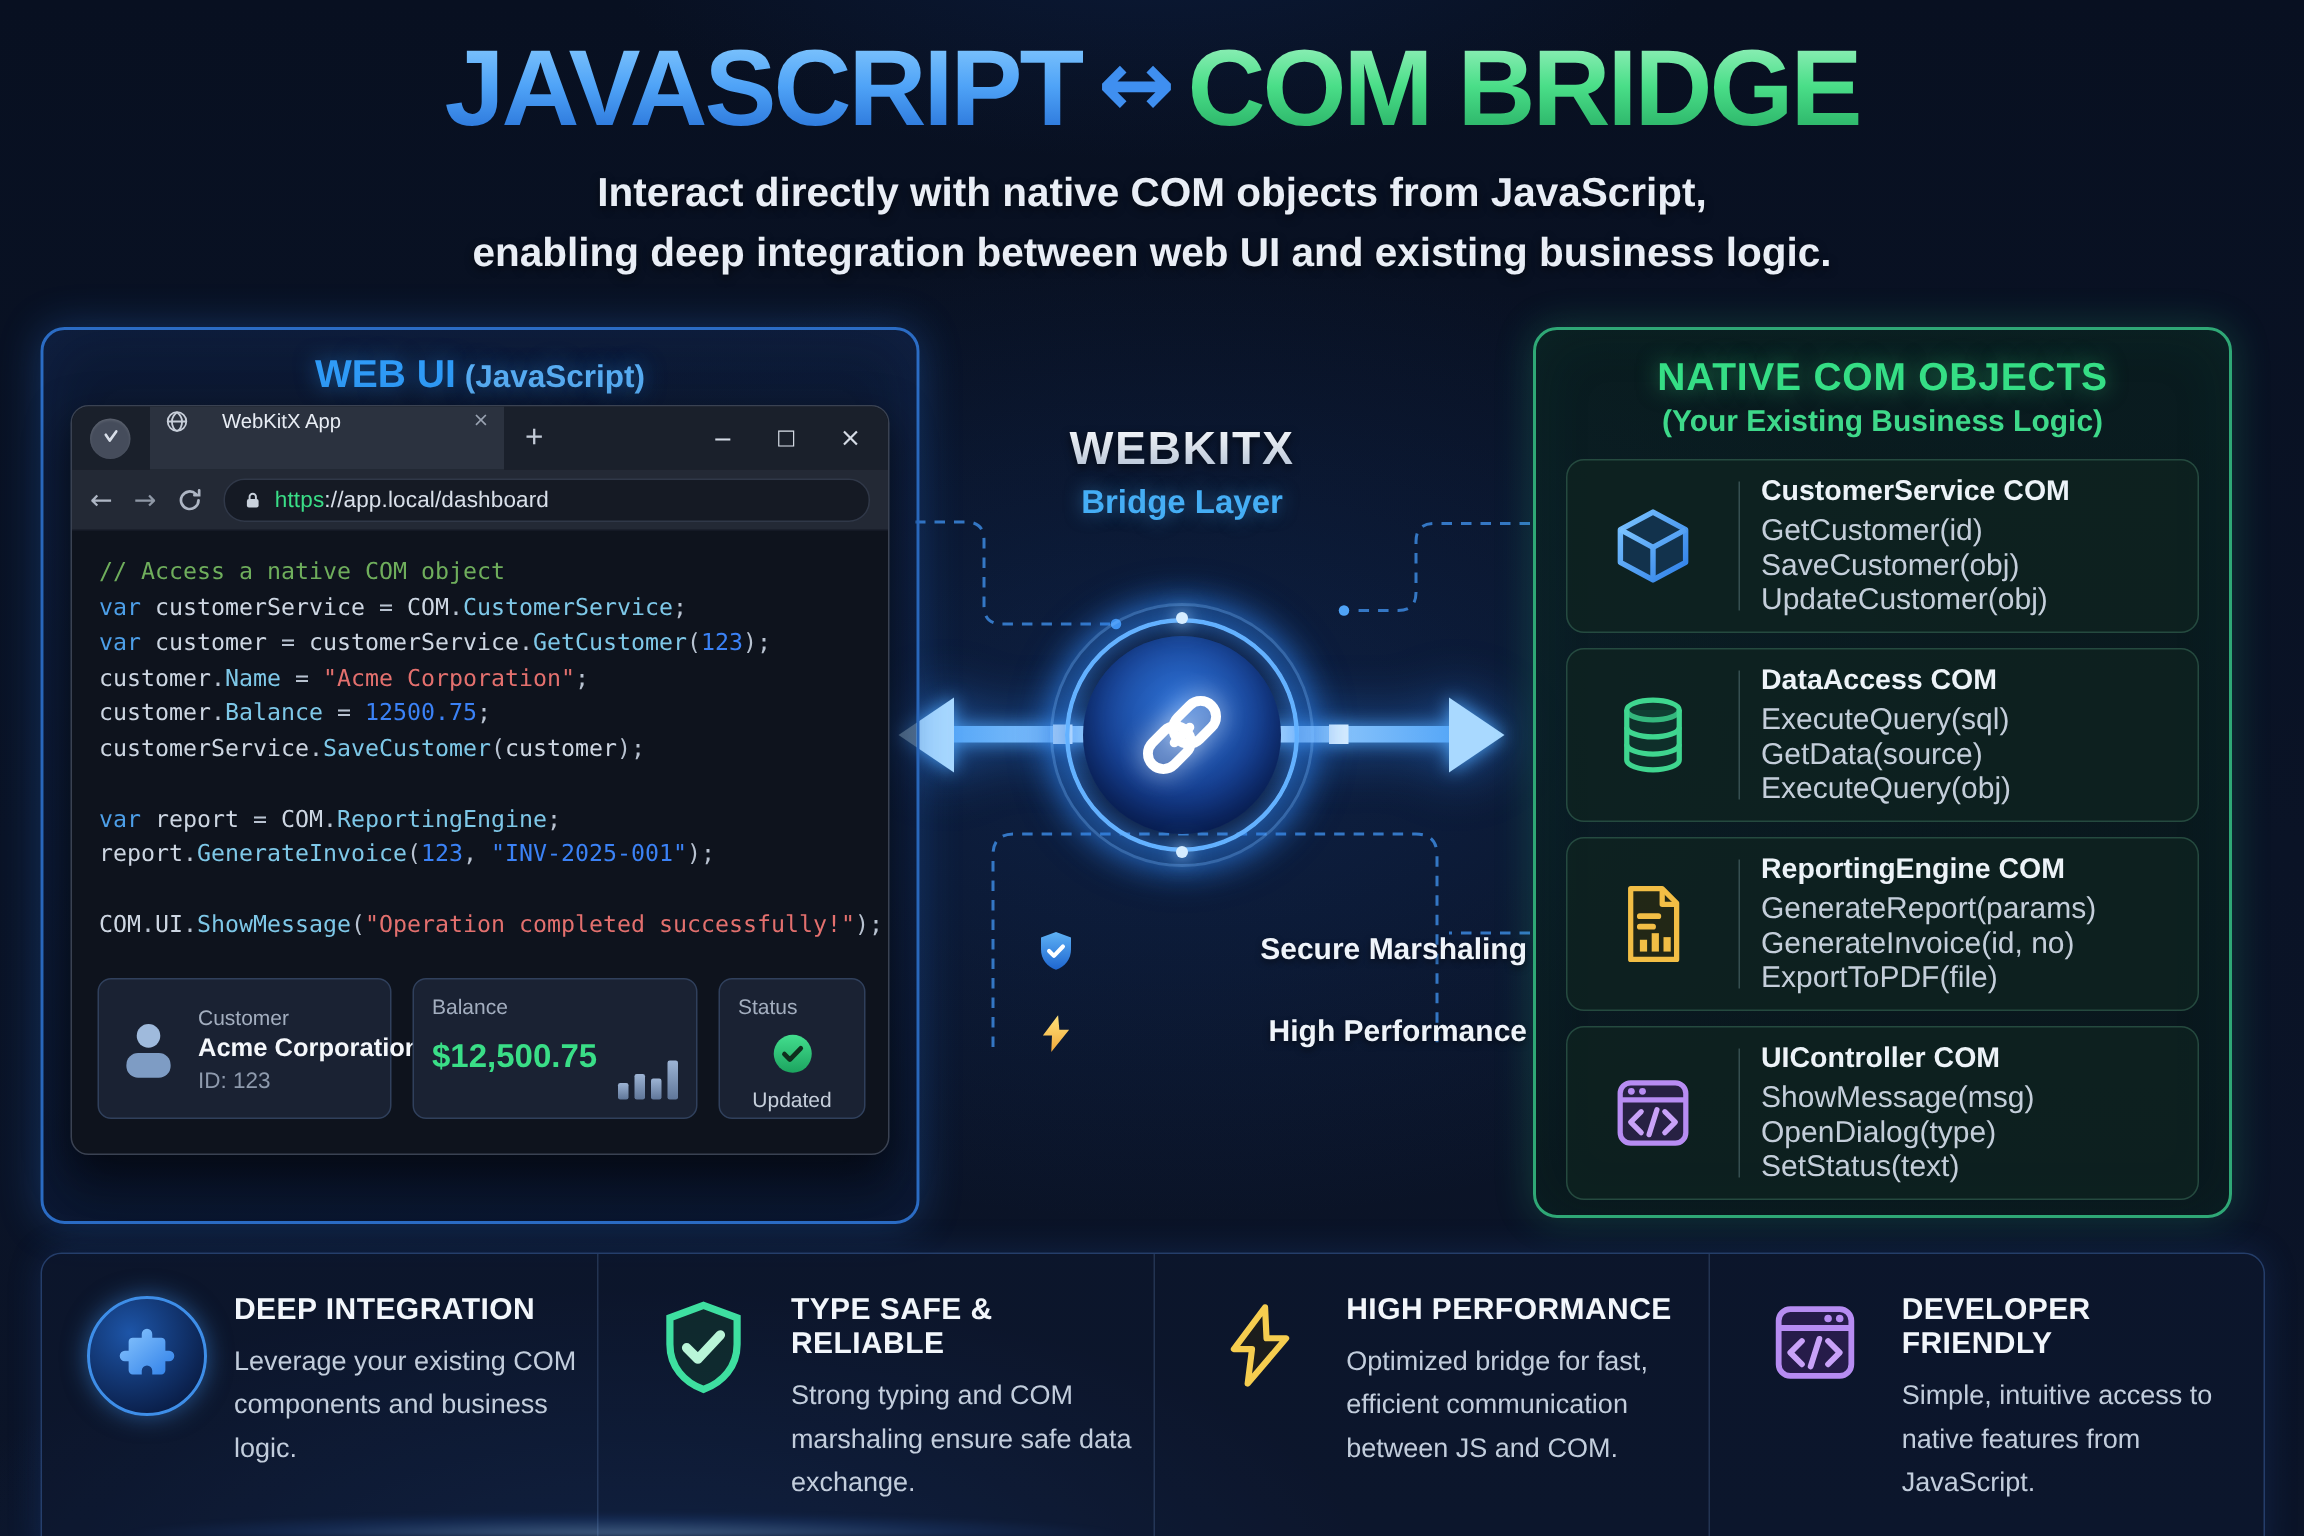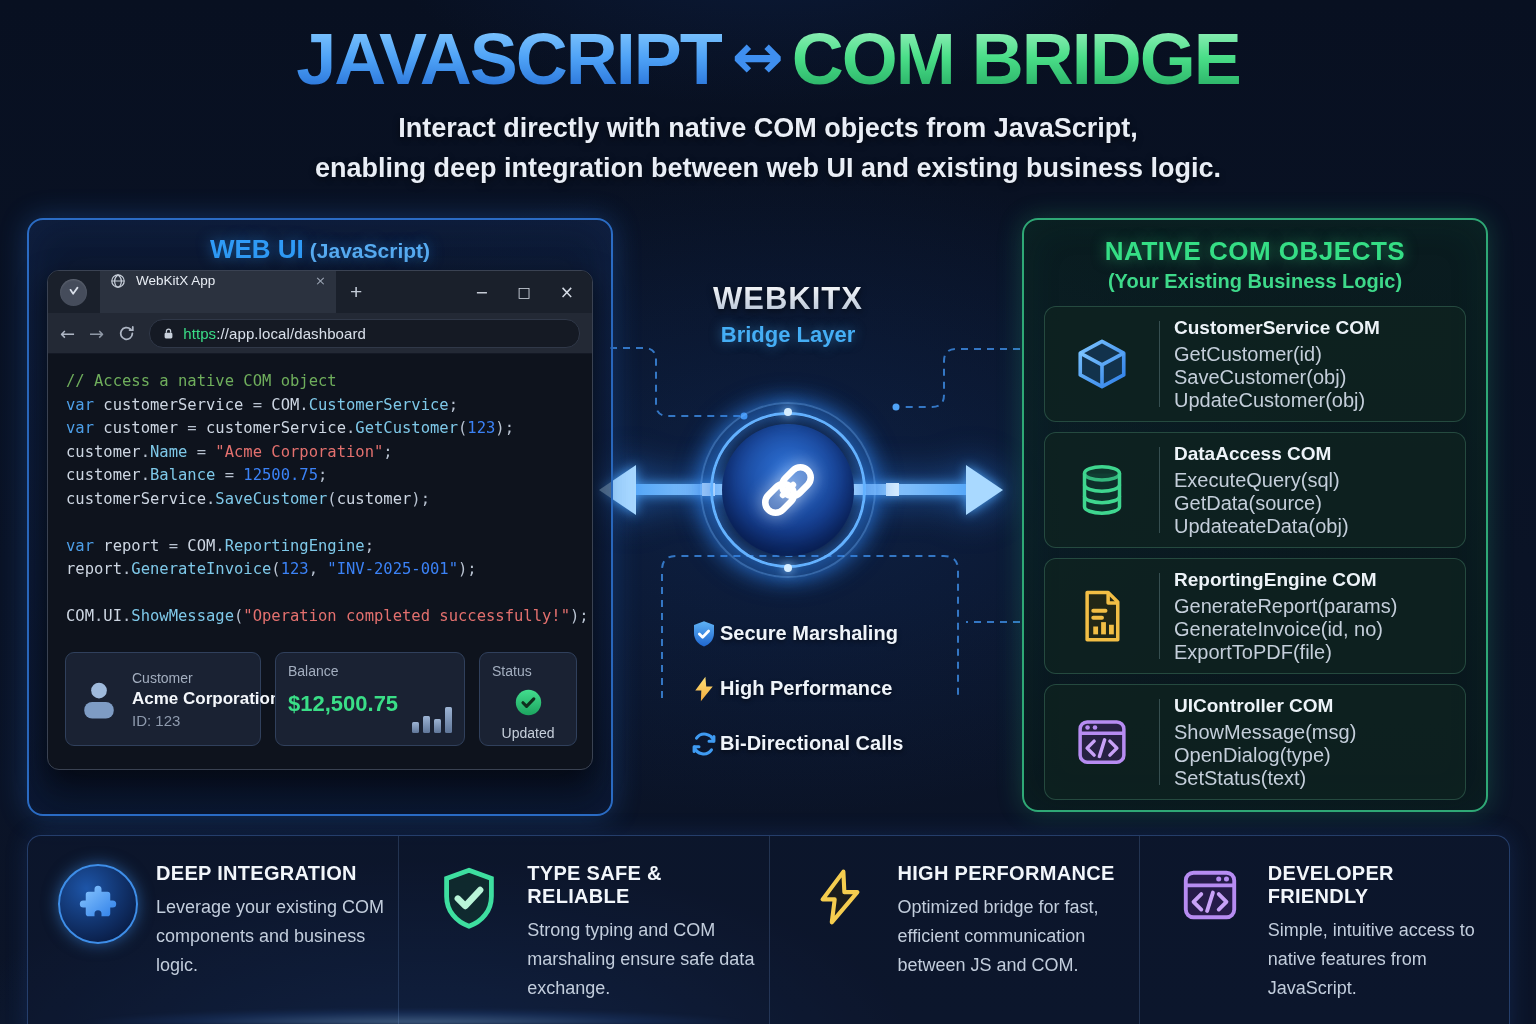--- a/index.html
+++ b/index.html
@@ -32,21 +32,21 @@
     box-shadow:0 0 28px rgba(46,127,232,.30), inset 0 0 44px rgba(30,80,180,.12);z-index:3;}
   .web-title{text-align:center;margin-top:14px;font-size:26px;font-weight:800;color:#2F9BF7;
     text-shadow:0 0 14px rgba(47,155,247,.55);}
   .web-title small{font-size:21px;font-weight:600;color:#57ACF2;margin-left:6px;}
   .browser{position:absolute;left:18px;top:50px;width:544px;height:498px;border-radius:12px;
     background:#0E131D;border:1px solid #3A4252;overflow:hidden;box-shadow:0 10px 28px rgba(0,0,0,.55);}
   .tabbar{height:42px;background:#1A202B;display:flex;align-items:center;padding:0 12px;}
   .blogo{width:27px;height:27px;border-radius:50%;background:#454C5B;display:flex;align-items:center;
     justify-content:center;flex:none;box-shadow:inset 0 1px 2px rgba(255,255,255,.15);}
   .tab{margin-left:13px;height:33px;align-self:flex-end;width:216px;background:#2B323F;
-    border-radius:10px 10px 0 0;display:flex;align-items:center;padding:16px 10px;gap:10px;}
+    border-radius:10px 10px 0 0;display:flex;align-items:center;padding:16px 10px;gap:22px;}
   .tab-title{font-size:13.5px;color:#E8EDF4;flex:1;white-space:nowrap;}
   .tab-x{font-size:13px;color:#9AA3B2;font-family:"DejaVu Sans",sans-serif;}
   .newtab{font-size:21px;color:#C2CAD6;margin-left:14px;font-weight:400;}
   .wincontrols{margin-left:auto;display:flex;gap:29px;align-items:center;padding-right:6px;
     color:#D5DBE5;font-family:"DejaVu Sans",sans-serif;}
   .wc-min{font-size:16px;} .wc-max{font-size:14px;} .wc-x{font-size:17px;}
   .urlbar{height:40px;background:#232935;display:flex;align-items:center;padding:0 12px;gap:14px;
     border-bottom:1px solid #141925;}
   .nav-ic{font-size:18px;color:#AEB6C4;font-family:"DejaVu Sans",sans-serif;}
   .nav-fwd{color:#8F98A6;}
@@ -89,21 +89,21 @@
   .orb-ring{position:absolute;inset:10px;border-radius:50%;border:3px solid #63B1FF;
     box-shadow:0 0 28px #2E7FE8, inset 0 0 22px rgba(70,150,255,.55);}
   .orb-core{position:absolute;inset:22px;border-radius:50%;display:flex;align-items:center;justify-content:center;
     background:radial-gradient(circle at 50% 36%, #2E73D8 0%, #164092 55%, #0B2360 100%);
     box-shadow:inset 0 -10px 26px rgba(0,10,40,.6);}
   .orb-link svg{filter:drop-shadow(0 0 8px rgba(255,255,255,.7));}
   .orb-node{position:absolute;width:8px;height:8px;border-radius:50%;background:#D6EDFF;left:84px;
     box-shadow:0 0 10px #9FD2FF,0 0 20px #4FA3F7;}
   .n-top{top:6px;} .n-bottom{bottom:6px;}
   .bridge-features{position:absolute;left:688px;top:606px;width:330px;z-index:4;}
-  .bridge-feature{display:flex;align-items:center;height:55px;}
+  .bridge-feature{display:flex;align-items:center;gap:17px;height:55px;justify-content:space-between;}
   .bf-icon{width:32px;display:flex;justify-content:center;flex:none;}
   .bf-label{font-size:20px;font-weight:600;color:#EFF4FA;text-shadow:0 2px 4px rgba(0,0,0,.5);}
 
   
   .com-panel{position:absolute;left:1022px;top:218px;width:466px;height:594px;border-radius:16px;
     border:2px solid #2FA876;background:linear-gradient(180deg,rgba(10,35,29,.60),rgba(8,24,22,.60));
     box-shadow:0 0 26px rgba(48,200,130,.24), inset 0 0 40px rgba(30,120,85,.10);z-index:3;box-sizing:border-box;}
   .com-title{text-align:center;margin-top:16px;font-size:26px;font-weight:800;color:#35DE85;
     text-shadow:0 0 14px rgba(53,222,133,.5);letter-spacing:.5px;}
   .com-sub{text-align:center;font-size:20px;font-weight:600;color:#3ED98A;margin-top:3px;}
@@ -316,31 +316,20 @@
               <linearGradient id="blg" x1="0" y1="0" x2="0" y2="1">
                 <stop offset="0" stop-color="#FFE27A"></stop>
                 <stop offset="1" stop-color="#F2A93B"></stop>
               </linearGradient>
             </defs>
             <path d="M13.2 1.5 4.5 13.2h5.2L9.3 22.5 19.5 9.8h-5.6Z" fill="url(#blg)"></path>
           </svg>
         </span>
         <span class="bf-label">High Performance</span>
       </div>
-      <div class="bridge-feature">
-        <span class="bf-icon">
-          <svg viewBox="0 0 24 24" width="28" height="28" fill="none" stroke="#3F9BF2" stroke-width="2.6" stroke-linecap="round" stroke-linejoin="round">
-            <path d="M20.5 5.5v4.2h-4.2"></path>
-            <path d="M20.2 9.4A8.2 8.2 0 0 0 5.6 7"></path>
-            <path d="M3.5 18.5v-4.2h4.2"></path>
-            <path d="M3.8 14.6a8.2 8.2 0 0 0 14.6 2.4"></path>
-          </svg>
-        </span>
-        <span class="bf-label">Bi-Directional Calls</span>
-      </div>
     </div>
 
   <section class="com-panel">
     <div class="com-title">NATIVE COM OBJECTS</div>
     <div class="com-sub">(Your Existing Business Logic)</div>
     <div class="com-cards">
         <div class="com-card">
           <div class="com-icon">
             <svg viewBox="0 0 64 64" width="58" height="58">
               <defs>
@@ -367,21 +356,21 @@
               <ellipse cx="32" cy="13" rx="20" ry="7.5" fill="rgba(20,90,70,.35)" stroke="#3FD68F" stroke-width="4"></ellipse>
               <path d="M12 13v38c0 4.1 9 7.5 20 7.5s20-3.4 20-7.5V13" fill="rgba(20,90,70,.25)" stroke="#3FD68F" stroke-width="4"></path>
               <path d="M12 26c0 4.1 9 7.5 20 7.5s20-3.4 20-7.5M12 39c0 4.1 9 7.5 20 7.5s20-3.4 20-7.5" fill="none" stroke="#3FD68F" stroke-width="4"></path>
             </svg>
           </div>
           <div class="com-divider"></div>
           <div class="com-text">
             <div class="com-card-title">DataAccess COM</div>
             <div class="com-method">ExecuteQuery(sql)</div>
             <div class="com-method">GetData(source)</div>
-            <div class="com-method">UpdateateData(obj)</div>
+            <div class="com-method">ExecuteQuery(obj)</div>
           </div>
         </div>
         <div class="com-card">
           <div class="com-icon">
             <svg viewBox="0 0 64 64" width="56" height="56">
               <path d="M15 5h24l11 11v43H15Z" fill="rgba(60,48,10,.45)" stroke="#F2BE45" stroke-width="4" stroke-linejoin="round"></path>
               <path d="M39 5v12h11" fill="none" stroke="#F2BE45" stroke-width="4" stroke-linejoin="round"></path>
               <path d="M22 26h14M22 34h10" stroke="#F2BE45" stroke-width="4.5" stroke-linecap="round"></path>
               <rect x="22" y="44" width="5.5" height="9" fill="#F2BE45"></rect>
               <rect x="31" y="39" width="5.5" height="14" fill="#F2BE45"></rect>

